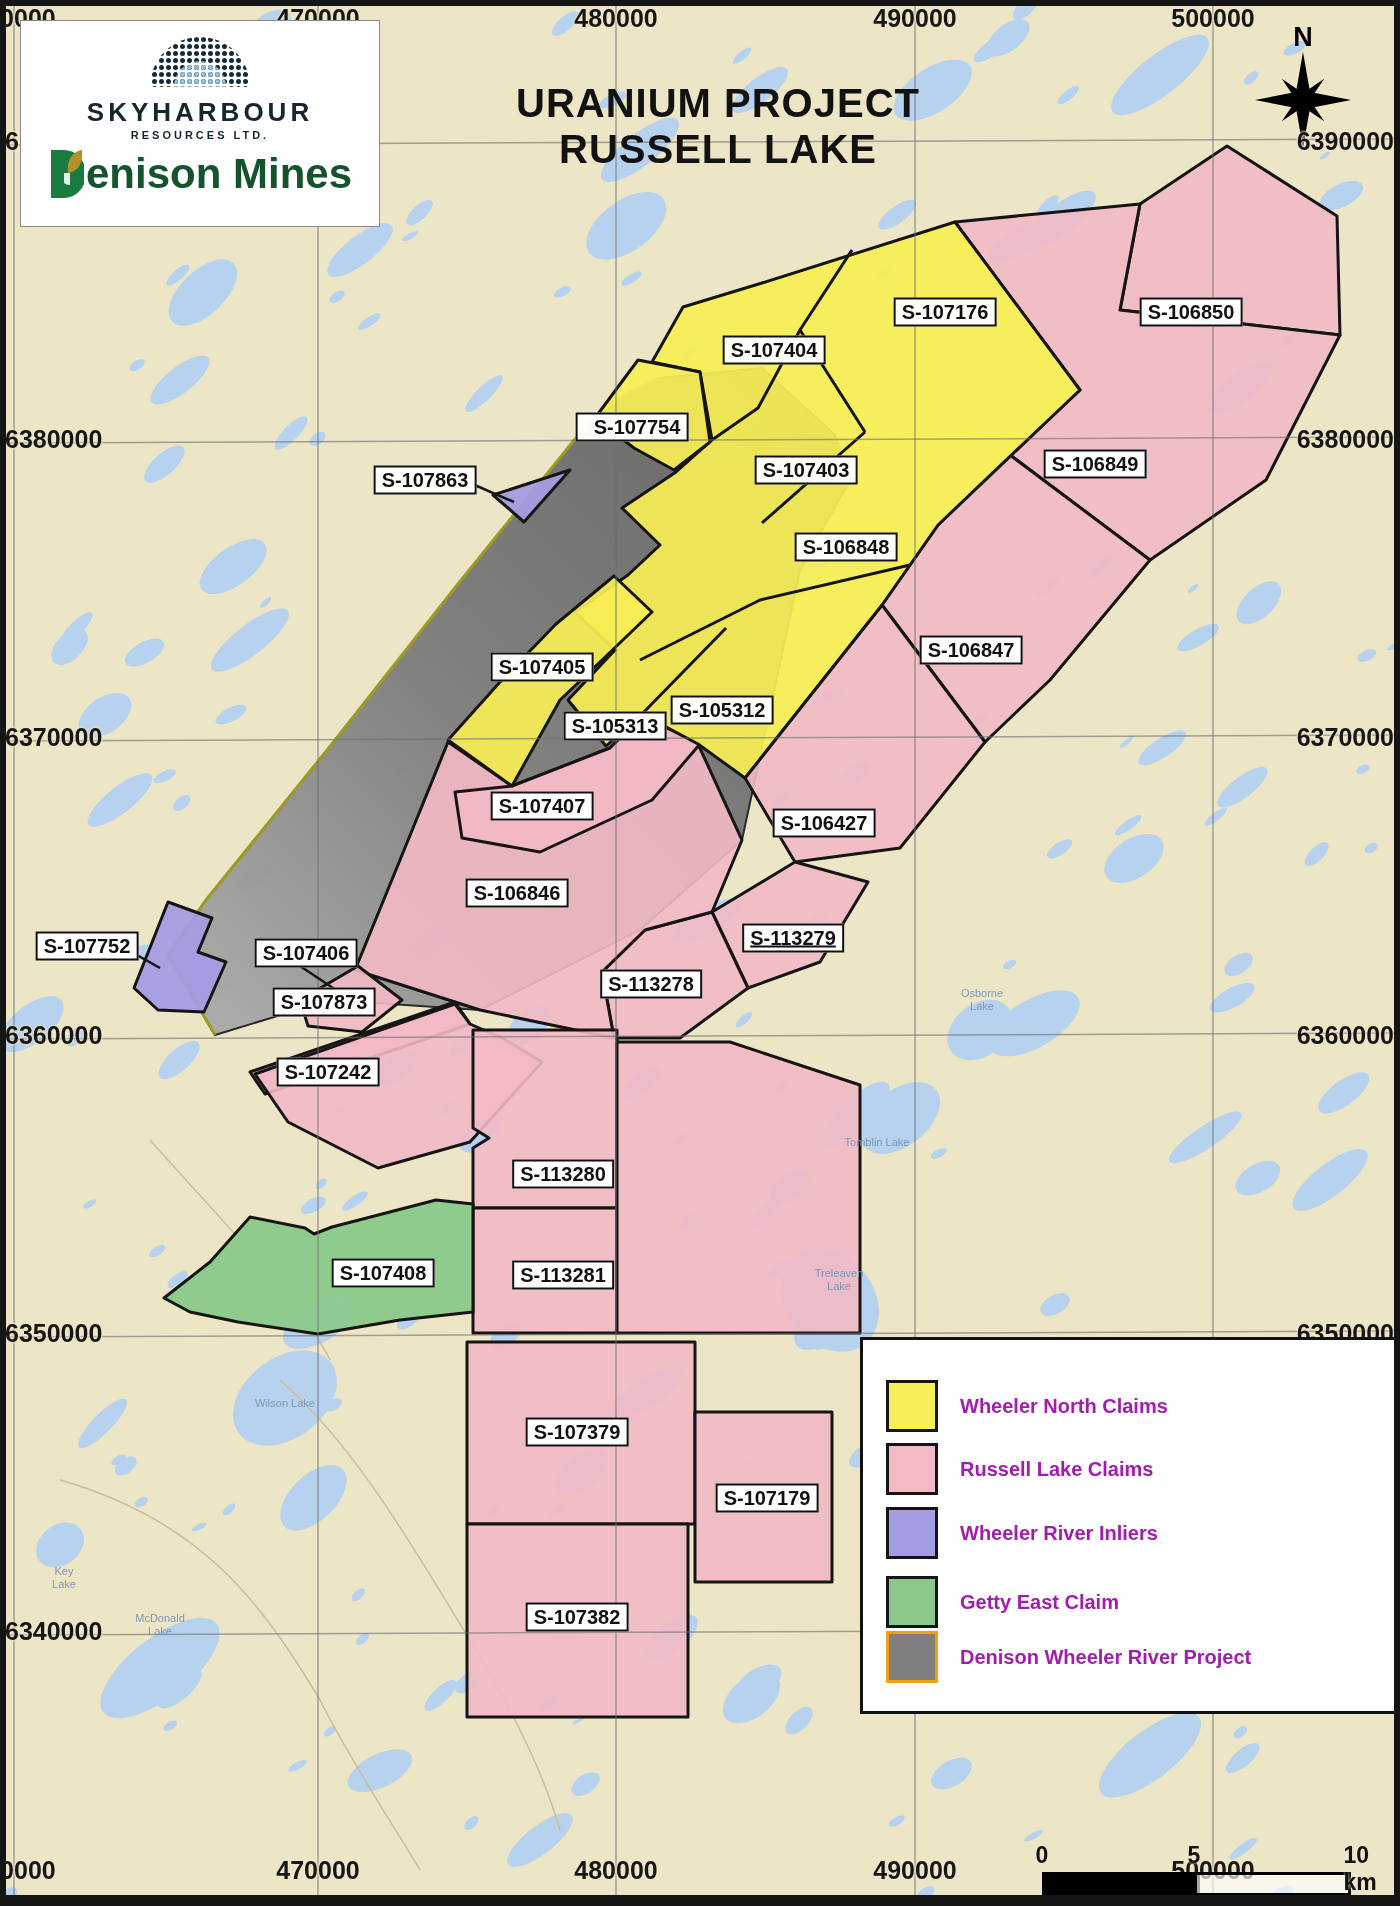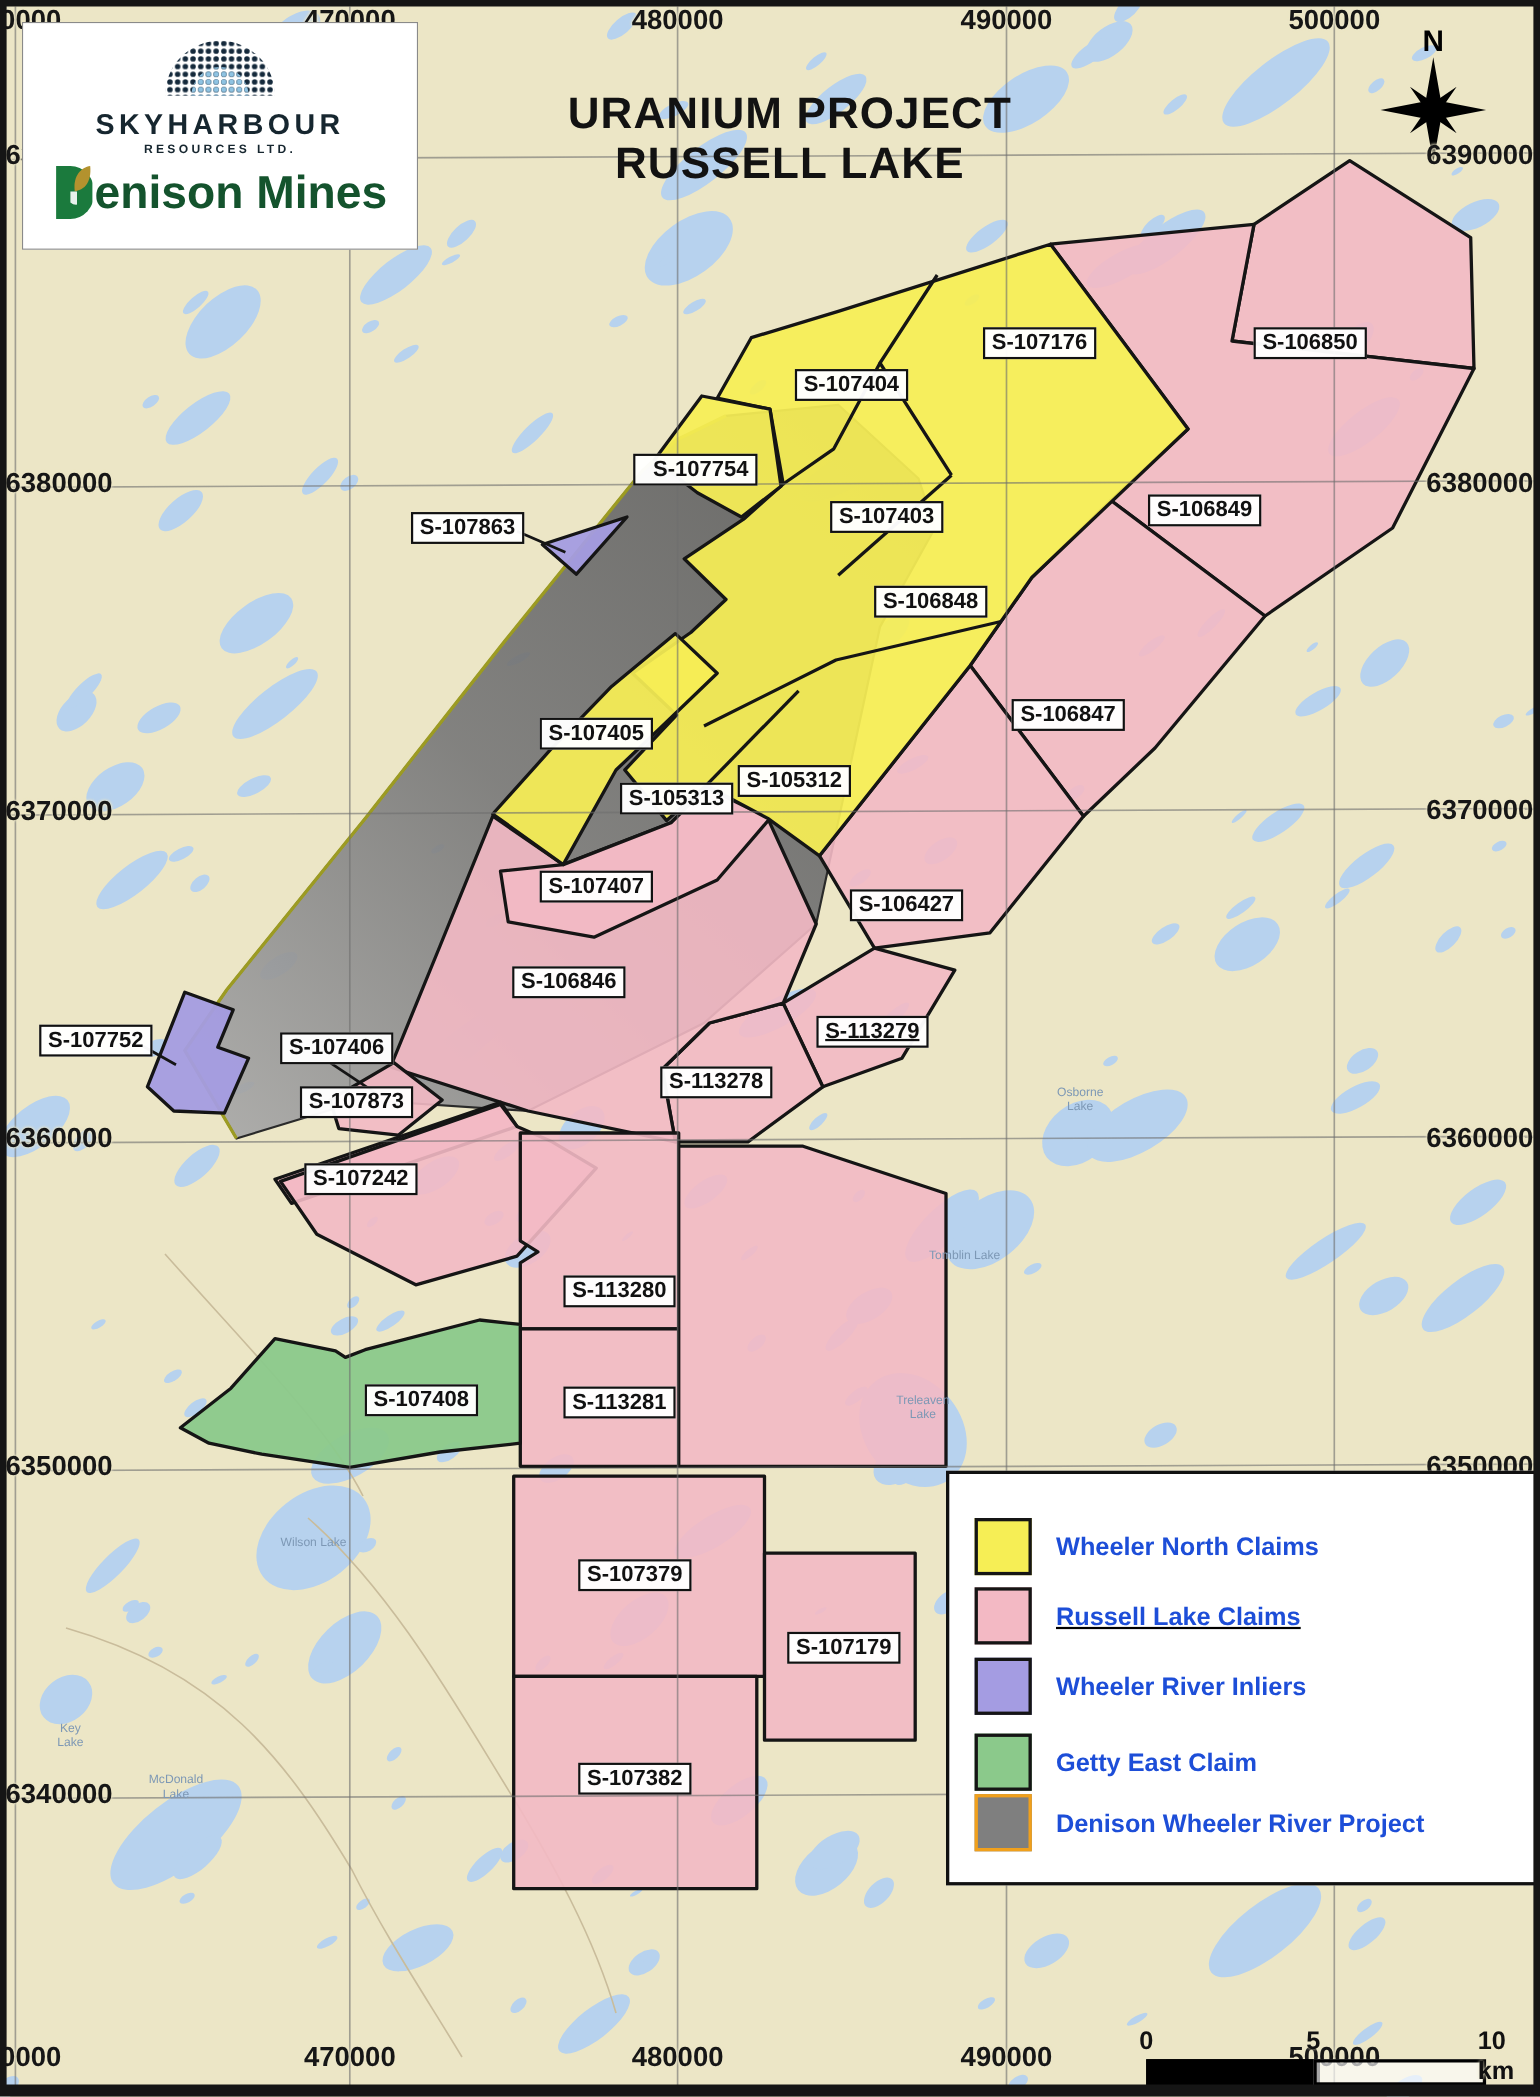--- a/index.html
+++ b/index.html
@@ -22,21 +22,21 @@
   #denison-text{font-size:42px;font-weight:600;color:#14532d;letter-spacing:0px;}
   #title{position:absolute;left:718px;top:80px;transform:translateX(-50%);z-index:9;
          font-size:40px;font-weight:bold;color:#121212;text-align:center;line-height:1.15;
          letter-spacing:1px;white-space:nowrap;}
   #north-label{position:absolute;left:1303px;top:22px;transform:translateX(-50%);font-weight:bold;
                font-size:27px;color:#000;z-index:9;}
   #legend{position:absolute;left:860px;top:1337px;width:536px;height:371px;background:#fff;
           border:3px solid #111;z-index:30;}
   .legend-row{position:absolute;left:23px;display:flex;align-items:center;}
   .legend-swatch{width:46px;height:46px;border:3px solid #151515;flex:0 0 auto;}
-  .legend-text{margin-left:22px;font-size:23px;font-weight:bold;color:#1d4ed8;white-space:nowrap;}
+  .legend-text{margin-left:22px;font-size:20px;font-weight:bold;color:#a21caf;white-space:nowrap;}
   #scalebar{position:absolute;left:0;top:0;z-index:20;}
   .sb-seg{position:absolute;height:18px;border:3px solid #000;}
   .sb-label{position:absolute;font-size:23px;font-weight:bold;color:#111;transform:translateX(-50%);
             z-index:21;text-shadow:0 0 3px #ece6c6;}
   #frame{position:absolute;left:0;top:0;width:1400px;height:1906px;box-sizing:border-box;
          border:6px solid #151515;border-bottom:11px solid #151515;z-index:70;pointer-events:none;}
 </style>
 </head>
 <body>
 
@@ -370,21 +370,21 @@
     <div>RUSSELL LAKE</div>
   </div>
 
   <div id="north-label">N</div>
 
   <div id="legend">
         <div class="legend-row" style="top: 40px;">
           <span class="legend-swatch" style="background: rgb(246, 238, 85); border-color: rgb(21, 21, 21);"></span>
           <span class="legend-text">Wheeler North Claims</span>
         </div>
-        <div class="legend-row" style="top: 103px; text-decoration: underline;">
+        <div class="legend-row" style="top: 103px;">
           <span class="legend-swatch" style="background: rgb(243, 185, 196); border-color: rgb(21, 21, 21);"></span>
           <span class="legend-text">Russell Lake Claims</span>
         </div>
         <div class="legend-row" style="top: 167px;">
           <span class="legend-swatch" style="background: rgb(164, 156, 226); border-color: rgb(21, 21, 21);"></span>
           <span class="legend-text">Wheeler River Inliers</span>
         </div>
         <div class="legend-row" style="top: 236px;">
           <span class="legend-swatch" style="background: rgb(139, 201, 139); border-color: rgb(21, 21, 21);"></span>
           <span class="legend-text">Getty East Claim</span>

